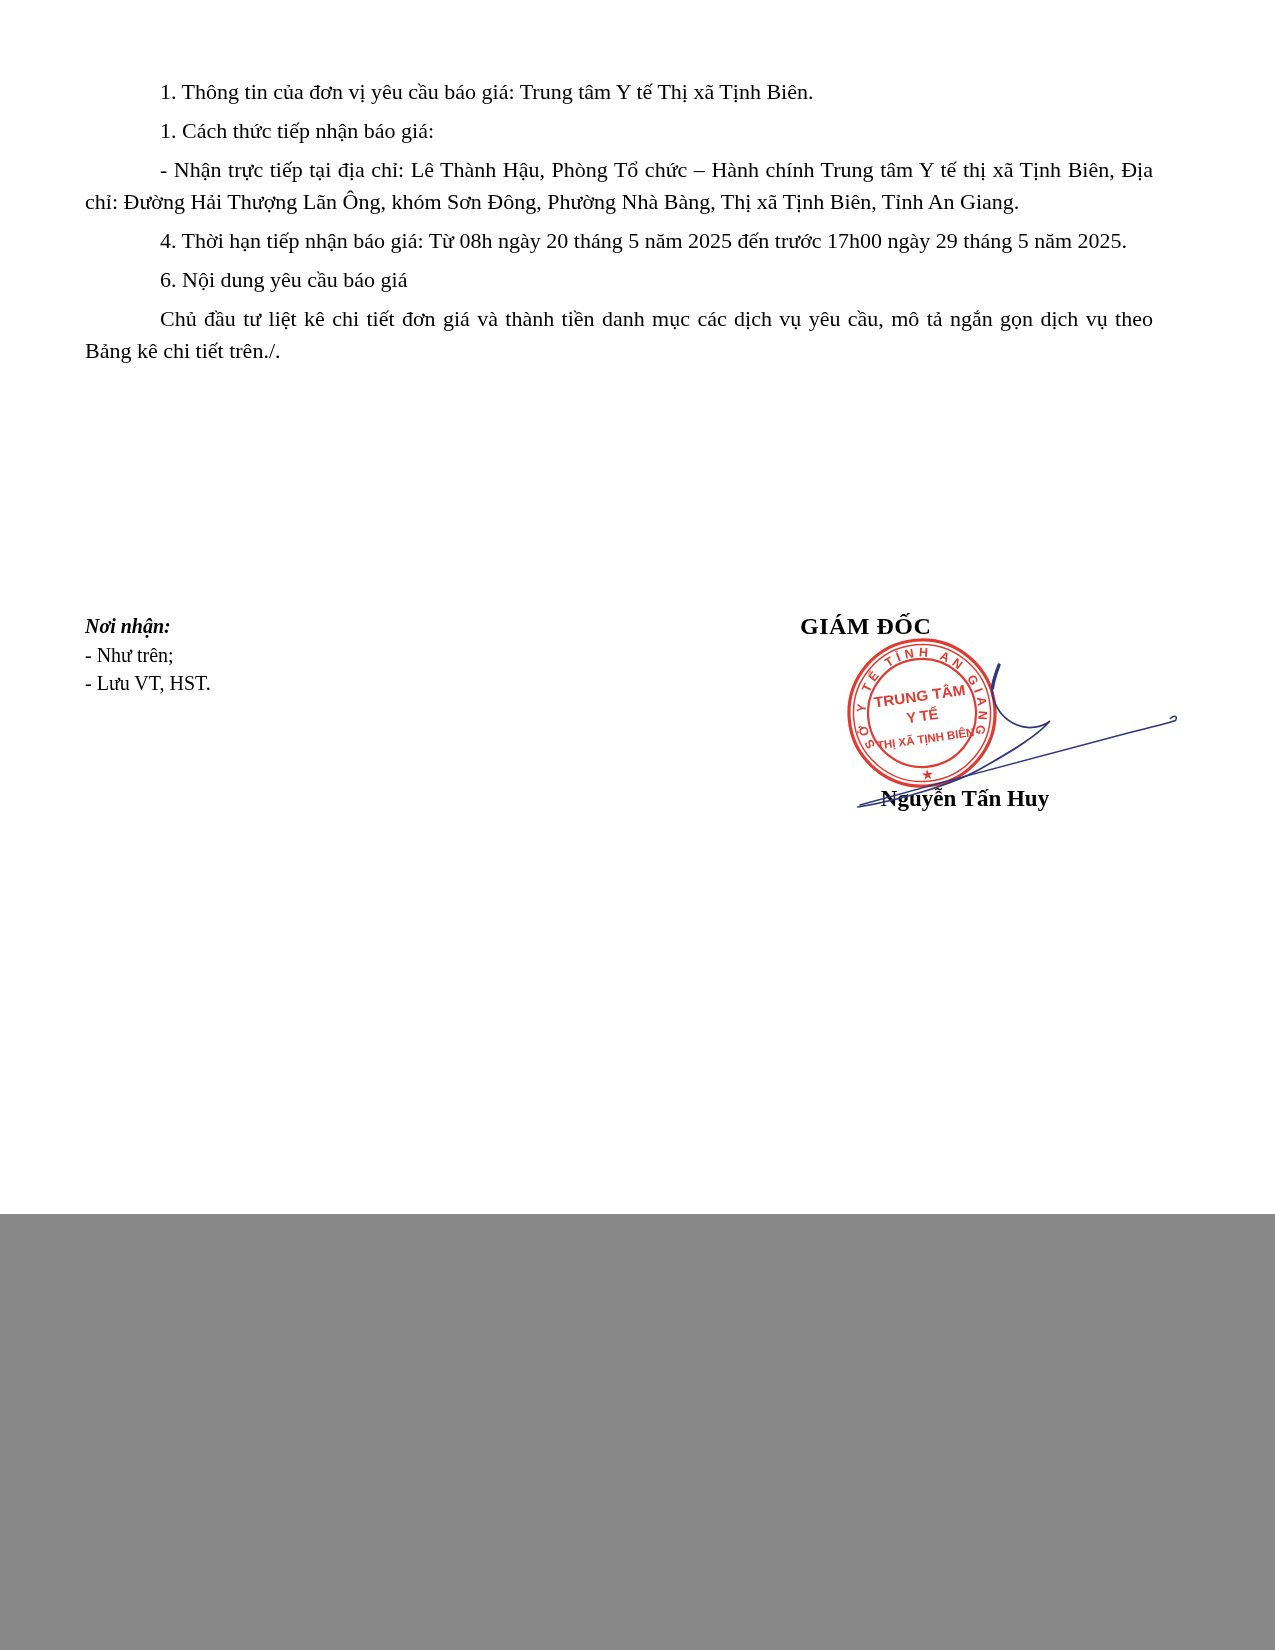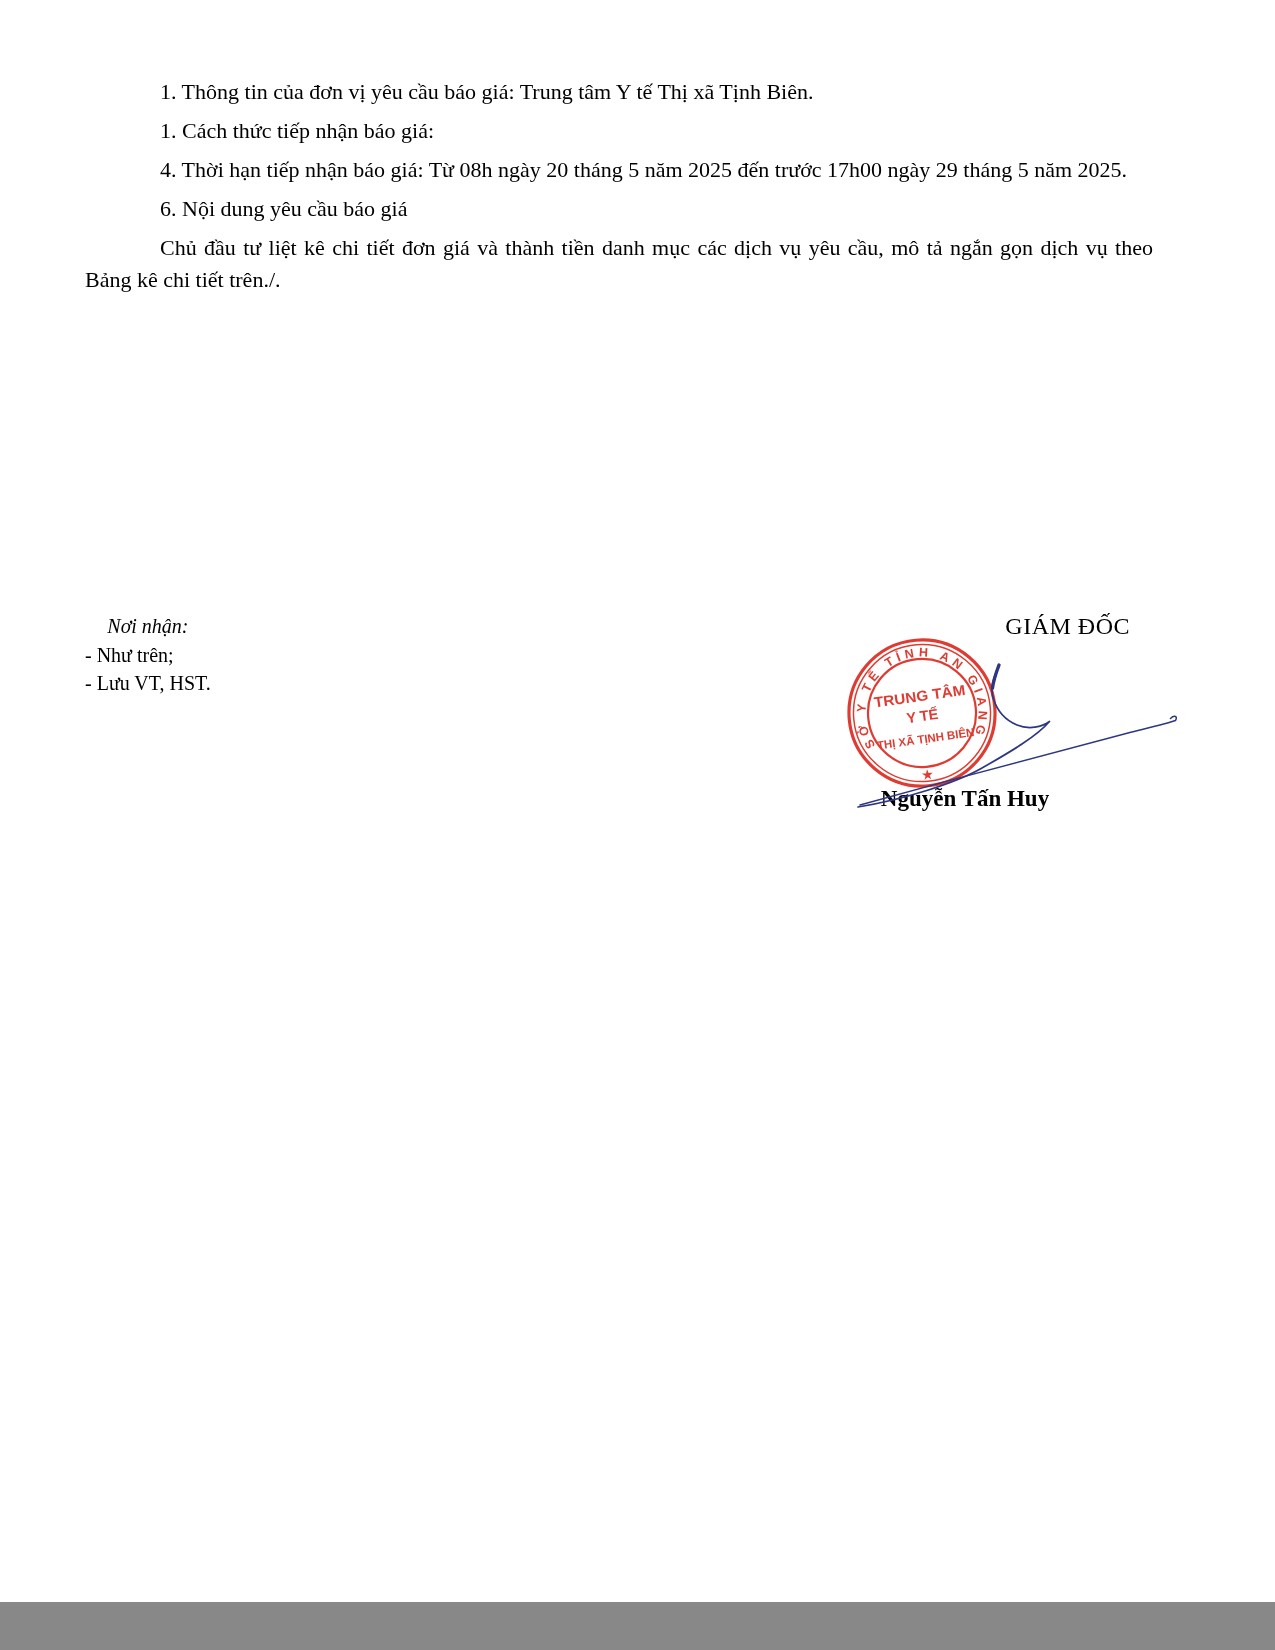--- a/index.html
+++ b/index.html
@@ -1,18 +1,18 @@
 <!DOCTYPE html>
 <html style="--stamp-red: #dd3228; --signature-blue: #2e3780; --link-green: #2f9e41; --text-black: #000000;"><head>
 <meta charset="utf-8">
 <style>
   html,body{margin:0;padding:0;background:#888;}
   .page{
     position:relative;
-    width:1275px;height:1602px;
+    width:1275px;height:1214px;
     margin:0 auto;
     background:#ffffff;
     font-family:"Liberation Serif", serif;
     color:#000;
     overflow:hidden;
   }
   .doc-body{
     position:absolute;
     left:85px;top:76px;width:1068px;
     font-size:22px;line-height:32px;
@@ -23,24 +23,24 @@
   .link{
     font-style:italic;
     color:var(--link-green,#2f9e41);
     text-decoration:underline;
     cursor:pointer;
   }
   .notes{
     position:absolute;left:85px;top:612px;
     font-size:20px;line-height:28.5px;
   }
-  .notes-label{font-weight:normal;font-style:italic;text-align:center;}
+  .notes-label{font-weight:bold;font-style:italic;}
   .sign-title{
     position:absolute;left:800px;top:612px;width:330px;
-    text-align:right;font-size:24px;font-weight:normal;line-height:28px;
+    text-align:left;font-size:24px;font-weight:bold;line-height:28px;
     letter-spacing:0.5px;
   }
   .sign-name{
     position:absolute;left:800px;top:784px;width:330px;
     text-align:center;font-size:23px;font-weight:bold;line-height:30px;
     z-index:1;
   }
   .stamp-svg{
     position:absolute;left:830px;top:620px;width:360px;height:200px;
     z-index:2;pointer-events:none;
@@ -57,20 +57,21 @@
   }
 </style>
 </head>
 <body>
 
 <div class="page">
 
   <div class="doc-body">
     <p>1. Thông tin của đơn vị yêu cầu báo giá: Trung tâm Y tế Thị xã Tịnh Biên.</p>
     <p>1. Cách thức tiếp nhận báo giá:</p>
+    <p>- Nhận trực tiếp tại địa chỉ: Lê Thành Hậu, Phòng Tổ chức – Hành chính Trung tâm Y tế thị xã Tịnh Biên, Địa chỉ: Đường Hải Thượng Lãn Ông, khóm Sơn Đông, Phường Nhà Bàng, Thị xã Tịnh Biên, Tỉnh An Giang.</p>
     <p>4. Thời hạn tiếp nhận báo giá: Từ 08h ngày 20 tháng 5 năm 2025 đến trước 17h00 ngày 29 tháng 5 năm 2025.</p>
     <p>6. Nội dung yêu cầu báo giá</p>
     <p>Chủ đầu tư liệt kê chi tiết đơn giá và thành tiền danh mục các dịch vụ yêu cầu, mô tả ngắn gọn dịch vụ theo Bảng kê chi tiết trên./.</p>
   </div>
 
   <div class="notes">
     <div class="notes-label">Nơi nhận:</div>
     <div>- Như trên;</div>
     <div>- Lưu VT, HST.</div>
   </div>

